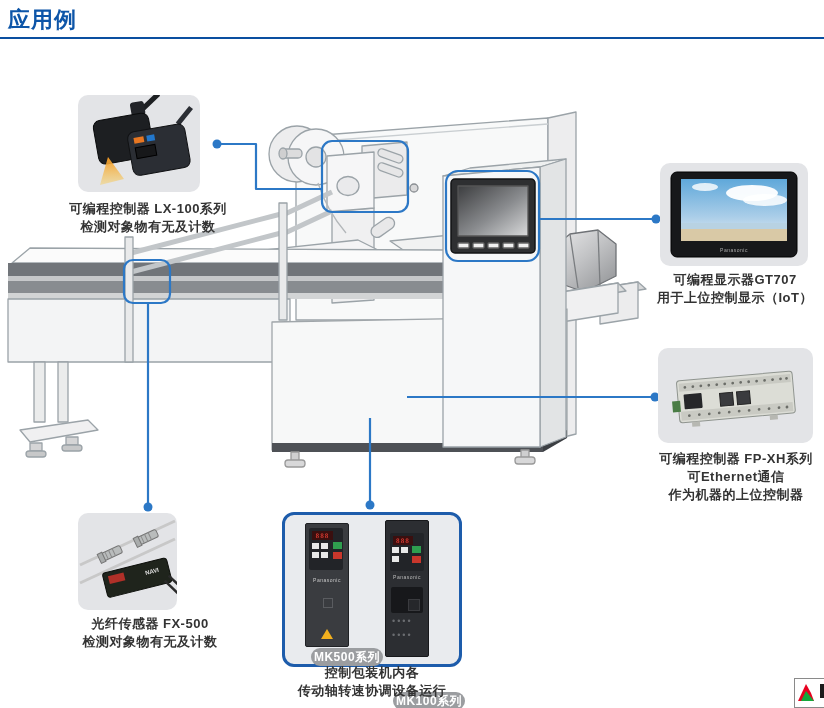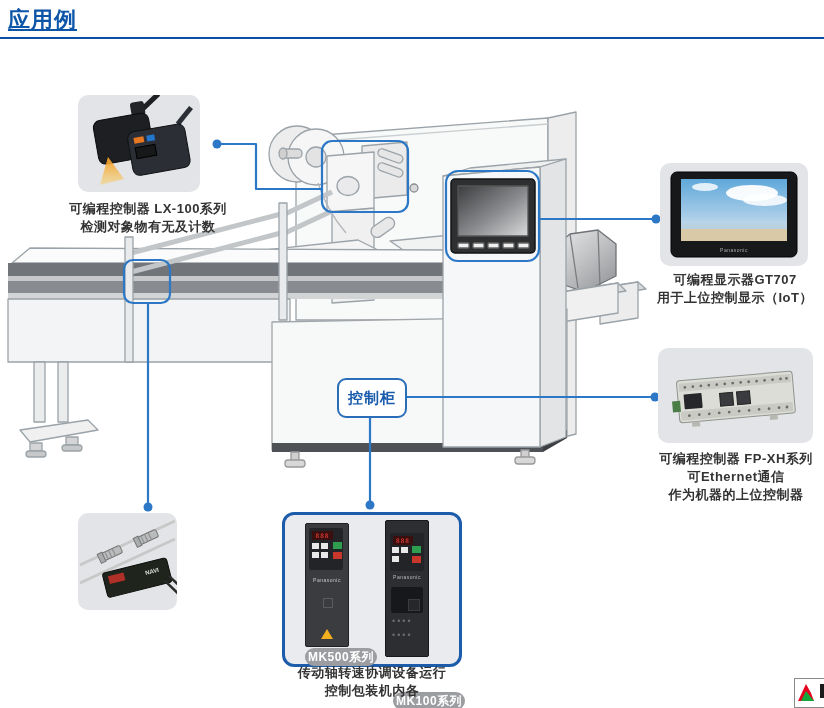--- a/index.html
+++ b/index.html
@@ -1,20 +1,20 @@
 <!DOCTYPE html>
 <html><head>
 <meta charset="utf-8">
 <style>
   html,body{margin:0;padding:0;background:#fff;}
   .page{position:relative;width:824px;height:708px;background:#fff;overflow:hidden;
         font-family:"Liberation Sans","DejaVu Sans",sans-serif;}
   
   .title{position:absolute;left:8px;top:5px;margin:0;font-size:22px;font-weight:800;
-         color:#0d55a8;letter-spacing:1px;text-decoration:underline;}
+         color:#0d55a8;letter-spacing:1px;}
   .title-rule{position:absolute;left:0;top:37px;width:824px;height:2px;background:#0a4fa0;}
   
   .machine-svg{position:absolute;left:0;top:0;width:824px;height:708px;pointer-events:none;}
   
   .card{position:absolute;background:#e3e4e7;border-radius:10px;overflow:hidden;}
   .card-lx{left:78px;top:95px;width:122px;height:97px;}
   .card-gt{left:660px;top:163px;width:148px;height:103px;}
   .card-fp{left:658px;top:348px;width:155px;height:95px;}
   .card-fx{left:78px;top:513px;width:99px;height:97px;}
   .card svg{display:block;}
@@ -51,21 +51,21 @@
   .inv500 .inv-brand{top:53px;}
   .inv100 .inv-brand{top:53px;color:#bbb;}
   .inv-logo{position:absolute;left:17px;top:74px;width:8px;height:8px;border:1px solid #5a5c60;}
   .warn{position:absolute;left:15px;bottom:7px;width:0;height:0;border-left:6px solid transparent;
         border-right:6px solid transparent;border-bottom:10px solid #f2b01e;}
   .vent{position:absolute;left:5px;top:66px;width:32px;height:26px;background:#17181b;border-radius:2px;}
   .vent-sq{position:absolute;left:17px;top:12px;width:10px;height:10px;background:#26272b;border:1px solid #3a3b3f;}
   .dots{position:absolute;left:6px;color:#6a6c70;font-size:9px;letter-spacing:2px;line-height:8px;}
   .badge{position:absolute;top:133px;width:72px;height:18px;background:#9b9da0;border-radius:9px;
          color:#fff;font-size:12px;font-weight:700;text-align:center;line-height:18px;letter-spacing:.5px;}
-  .badge-500{left:20px;}
+  .badge-500{left:26px;}
   .badge-100{left:108px;margin-top:44px;}
   
   .corner-logo{position:absolute;left:794px;top:678px;width:36px;height:30px;background:#fff;
                border:1px solid #8a8a8a;box-sizing:border-box;}
   .clipped-glyph{position:absolute;left:820px;top:684px;width:4px;height:14px;background:#1c1c1c;}
 </style>
 </head>
 <body>
 
 <div class="page">
@@ -336,22 +336,25 @@
       </g>
       <g transform="rotate(-14 60 64)">
         <rect x="26" y="52" width="66" height="25" rx="3" fill="#1f241c" stroke="#0c0e0a"></rect>
         <rect x="31" y="56" width="16" height="8" fill="#b03028"></rect>
         <text x="68" y="64" font-size="6" fill="#ddd" font-weight="bold">NAVI</text>
         <line x1="90" y1="70" x2="99" y2="84" stroke="#2a2a2a" stroke-width="2.5"></line>
         <line x1="85" y1="74" x2="95" y2="90" stroke="#2a2a2a" stroke-width="2.5"></line>
       </g>
     </svg>
   </div>
-
-  <div class="cab-label">控制柜</div>
+  <div class="caption cap-fx">
+    <div>光纤传感器 FX-500</div>
+    <div>检测对象物有无及计数</div>
+  </div>
+
 
   <div class="cab-box">
     <div class="inv inv500">
       <div class="inv-top">
         <div class="inv-disp">888</div>
         <div class="btn" style="left:3px;top:15px;"></div>
         <div class="btn" style="left:12px;top:15px;"></div>
         <div class="btn" style="left:3px;top:24px;"></div>
         <div class="btn" style="left:12px;top:24px;"></div>
         <div class="btn btn-green" style="left:24px;top:14px;"></div>
@@ -374,22 +377,22 @@
       <div class="vent">
         <div class="vent-sq"></div>
       </div>
       <div class="dots" style="top:96px;">••••</div>
       <div class="dots" style="top:110px;">••••</div>
     </div>
     <div class="badge badge-500">MK500系列</div>
     <div class="badge badge-100">MK100系列</div>
   </div>
   <div class="caption cap-cab">
+    <div>控制包装机内各</div>
     <div>传动轴转速协调设备运行</div>
-    <div>控制包装机内各</div>
   </div>
 
   <div class="corner-logo">
     <svg width="34" height="28" viewBox="0 0 34 28">
       <polygon points="3,22 11,5 16,14 19,22" fill="#e8001f"></polygon>
       <polygon points="11,12 19,22 6,22" fill="#14a83b"></polygon>
     </svg>
   </div>
   <div class="clipped-glyph"></div>
 

